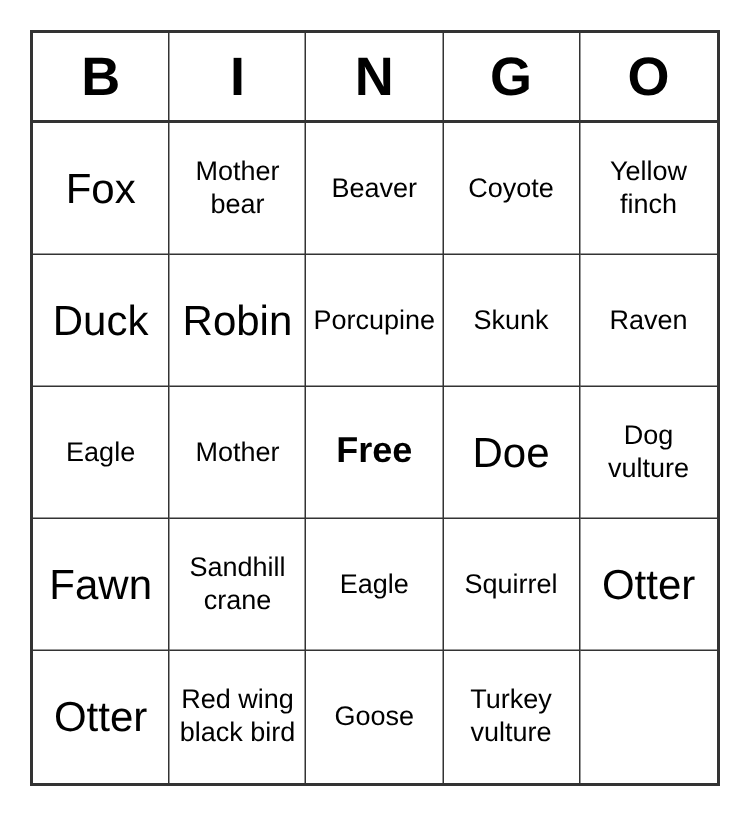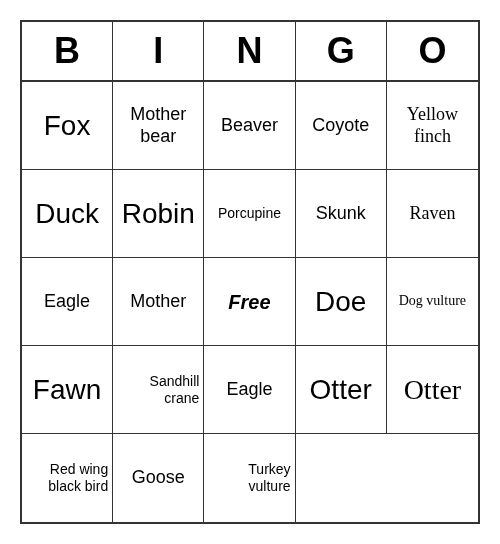--- a/index.html
+++ b/index.html
@@ -43,37 +43,34 @@
       align-items: center;
       justify-content: center;
       text-align: center;
       padding: 6px 4px;
       min-height: 88px;
       font-size: 18px;
       line-height: 1.2;
     }
     .bingo-cell:nth-child(5n) {
       border-right: none;
-      font-family: Liberation Serif, serif;
     }
     .bingo-cell:nth-child(n+21) {
       border-bottom: none;
     }
     .bingo-cell.large-text {
       font-size: 28px;
       font-weight: normal;
     }
     .bingo-cell.free {
-      font-size: 20px;
+      font-size: 24px;
       font-weight: bold;
-      font-style: italic;
     }
     .bingo-cell.small-text {
-      font-size: 14px;
-      text-align: right;
+      font-size: 18px;
     }
   </style>
 </head>
 <body>
 
 <div class="bingo-card">
   <div class="bingo-header">
   <div class="bingo-header-cell">B</div>
       <div class="bingo-header-cell">I</div>
       <div class="bingo-header-cell">N</div>
@@ -92,19 +89,20 @@
       <div class="bingo-cell">Skunk</div>
       <div class="bingo-cell">Raven</div>
       <div class="bingo-cell">Eagle</div>
       <div class="bingo-cell">Mother</div>
       <div class="bingo-cell free">Free</div>
       <div class="bingo-cell large-text">Doe</div>
       <div class="bingo-cell small-text">Dog vulture</div>
       <div class="bingo-cell large-text">Fawn</div>
       <div class="bingo-cell small-text">Sandhill crane</div>
       <div class="bingo-cell">Eagle</div>
+      <div class="bingo-cell small-text">Squirrel</div>
       <div class="bingo-cell large-text">Otter</div>
       <div class="bingo-cell large-text">Otter</div>
       <div class="bingo-cell small-text">Red wing black bird</div>
       <div class="bingo-cell">Goose</div>
       <div class="bingo-cell small-text">Turkey vulture</div>
     </div>
 </div>
 
 </body></html>

